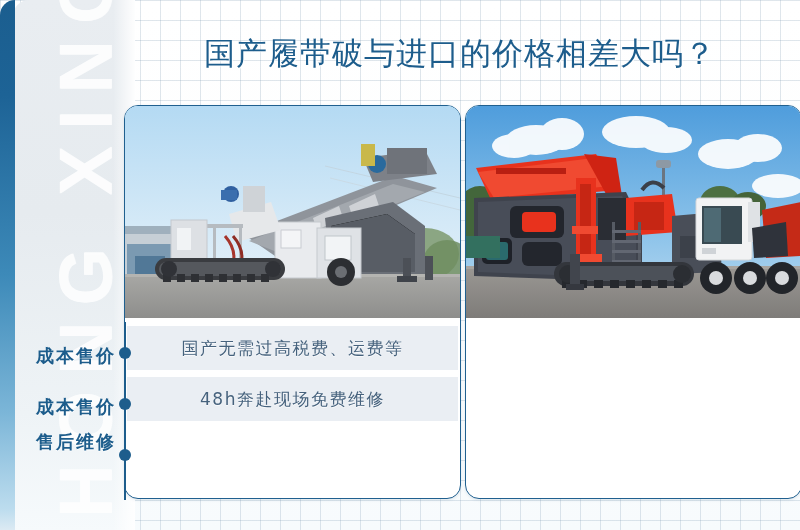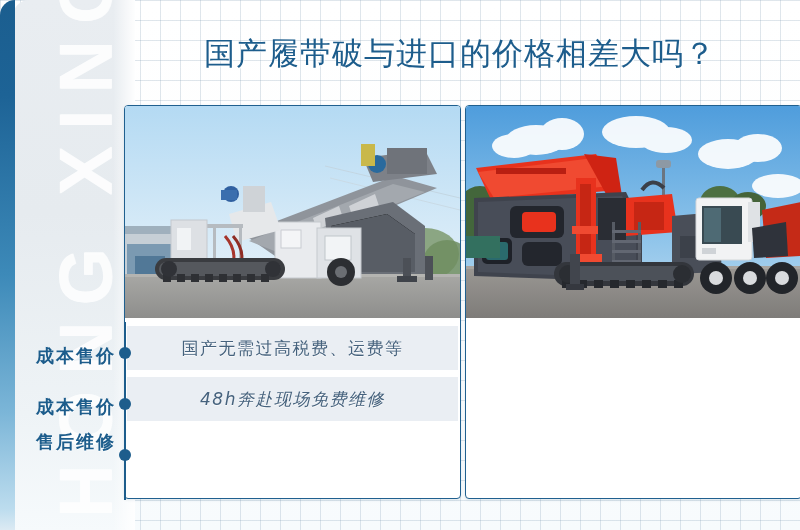--- a/index.html
+++ b/index.html
@@ -82,21 +82,21 @@
     background:#1d5d8c;z-index:10;
   }
   .dot.d0{top:347px;}
   .dot.d1{top:398px;}
   .dot.d2{top:449px;}
 
   
   .card{
     position:absolute;top:105px;width:335px;height:392px;
     border:1.5px solid #20608f;
-    border-radius:4px;
+    border-radius:14px;
     background:#ffffff;
     box-shadow:0 1px 3px rgba(30,80,120,0.12);
     overflow:hidden;
     z-index:7;
   }
   .card.left{left:124px;}
   .card.right{left:465px;}
 
   .photo{
     position:relative;width:100%;height:212px;overflow:hidden;
@@ -106,21 +106,21 @@
 
   .rows{padding:8px 0 6px 0;background:#ffffff;}
   .datarow{
     height:44px;margin:0 2px 7px 2px;
     background:#eaeef3;
     display:flex;align-items:center;justify-content:center;
     font-family:"DejaVu Sans","Liberation Sans",sans-serif;
     font-size:17px;color:#46627d;letter-spacing:1.5px;
     text-shadow:0 1px 0 rgba(255,255,255,0.7);
   }
-  .datarow:last-child{margin-bottom:16px;font-style:italic;}
+  .datarow:last-child{margin-bottom:16px;}
 </style>
 </head>
 <body>
 
 <div id="stage">
 
   <div class="leftpanel">
     <div class="watermark">HONG XING</div>
   </div>
   <div class="leftbar"></div>

